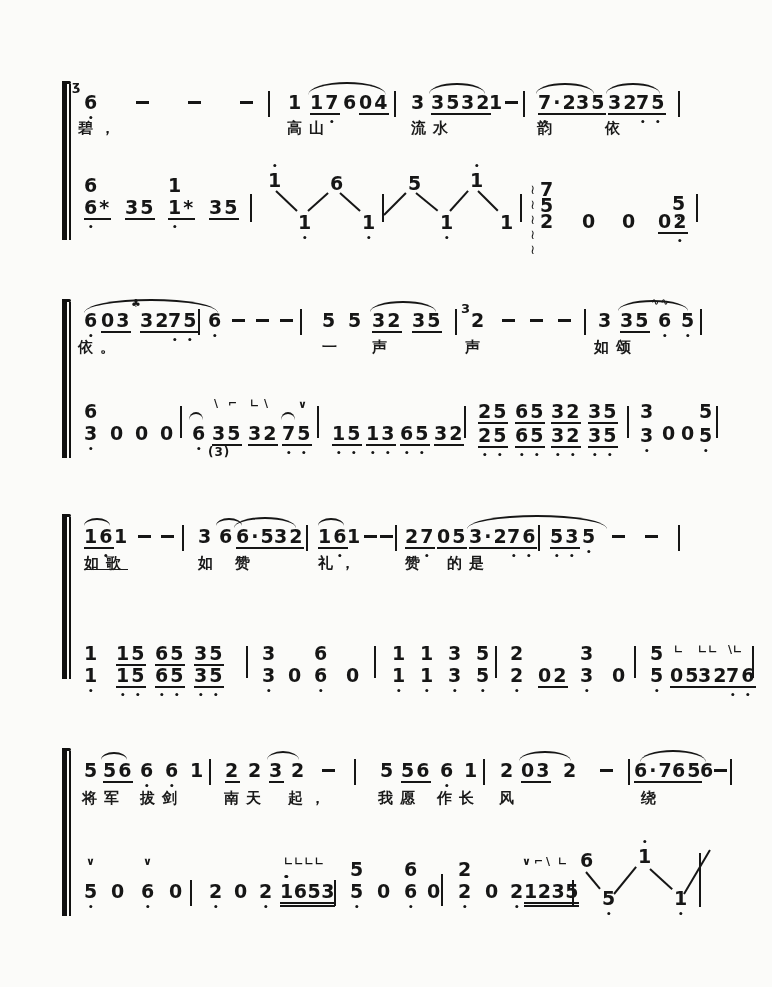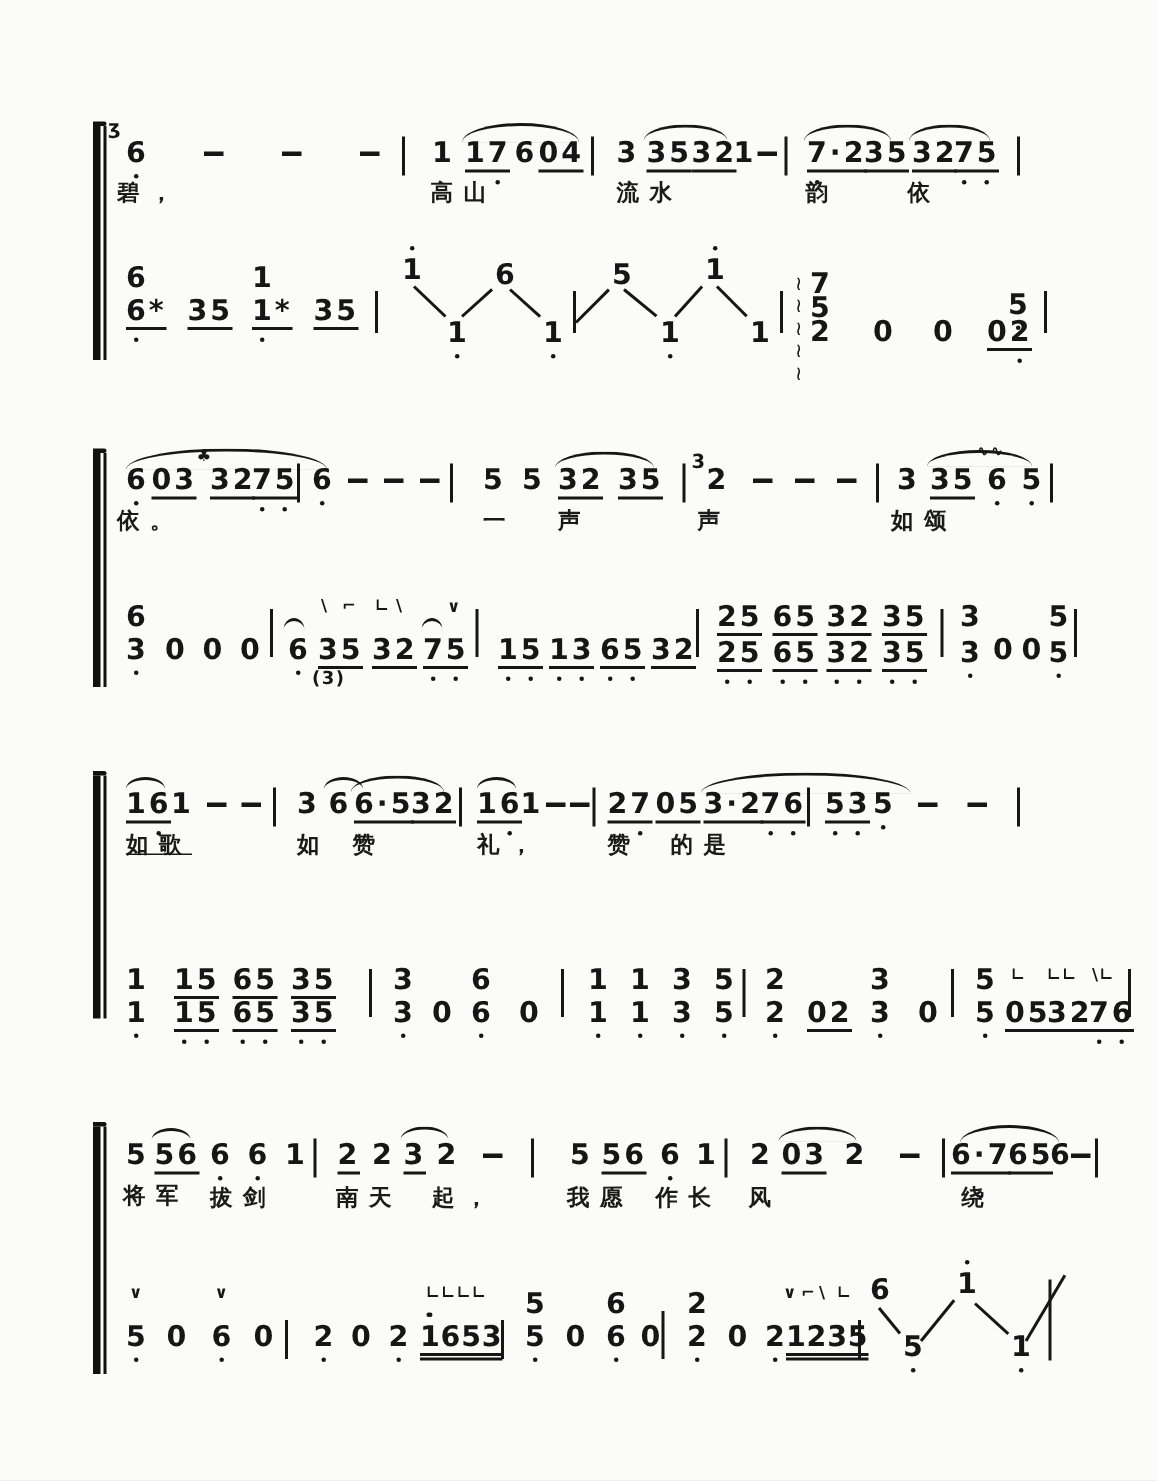--- a/index.html
+++ b/index.html
@@ -290,21 +290,21 @@
     <div class="note" style="left: 563px; top: 761px;"><span class="ch">2</span></div>
     <div class="slur" style="width: 52px; height: 8px; left: 519px; top: 751px;"></div>
     <div class="dash" style="left: 600px; top: 769px;"></div>
     <div class="bar" style="height: 26px; left: 628px; top: 759px;"></div>
     <div class="note u1" style="left: 634px; top: 761px;"><span class="ch">6</span><span class="ch">·</span><span class="ch">7</span></div>
     <div class="note u1" style="left: 672px; top: 761px;"><span class="ch">6</span><span class="ch">5</span></div>
     <div class="note" style="left: 700px; top: 761px;"><span class="ch">6</span></div>
     <div class="dash" style="left: 714px; top: 769px;"></div>
     <div class="slur" style="width: 66px; height: 10px; left: 640px; top: 750px;"></div>
     <div class="bar" style="height: 26px; left: 730px; top: 759px;"></div>
-    <div class="lyric" style="left: 82px; top: 791px; font-family: Liberation Mono, monospace;">将军</div>
+    <div class="lyric" style="left: 82px; top: 791px;">将军</div>
     <div class="lyric" style="left: 140px; top: 791px;">拔剑</div>
     <div class="lyric" style="left: 224px; top: 791px;">南天</div>
     <div class="lyric" style="left: 288px; top: 791px;">起，</div>
     <div class="lyric" style="left: 378px; top: 791px;">我愿</div>
     <div class="lyric" style="left: 437px; top: 791px; text-align: right;">作长</div>
     <div class="lyric" style="left: 499px; top: 791px;">风</div>
     <div class="lyric" style="left: 641px; top: 791px;">绕</div>
     <div class="mark" style="left: 86px; top: 856px;">∨</div>
     <div class="note" style="left: 84px; top: 882px;"><span class="ch">5<i class="dot dotB"></i></span></div>
     <div class="note" style="left: 111px; top: 882px;"><span class="ch">0</span></div>

